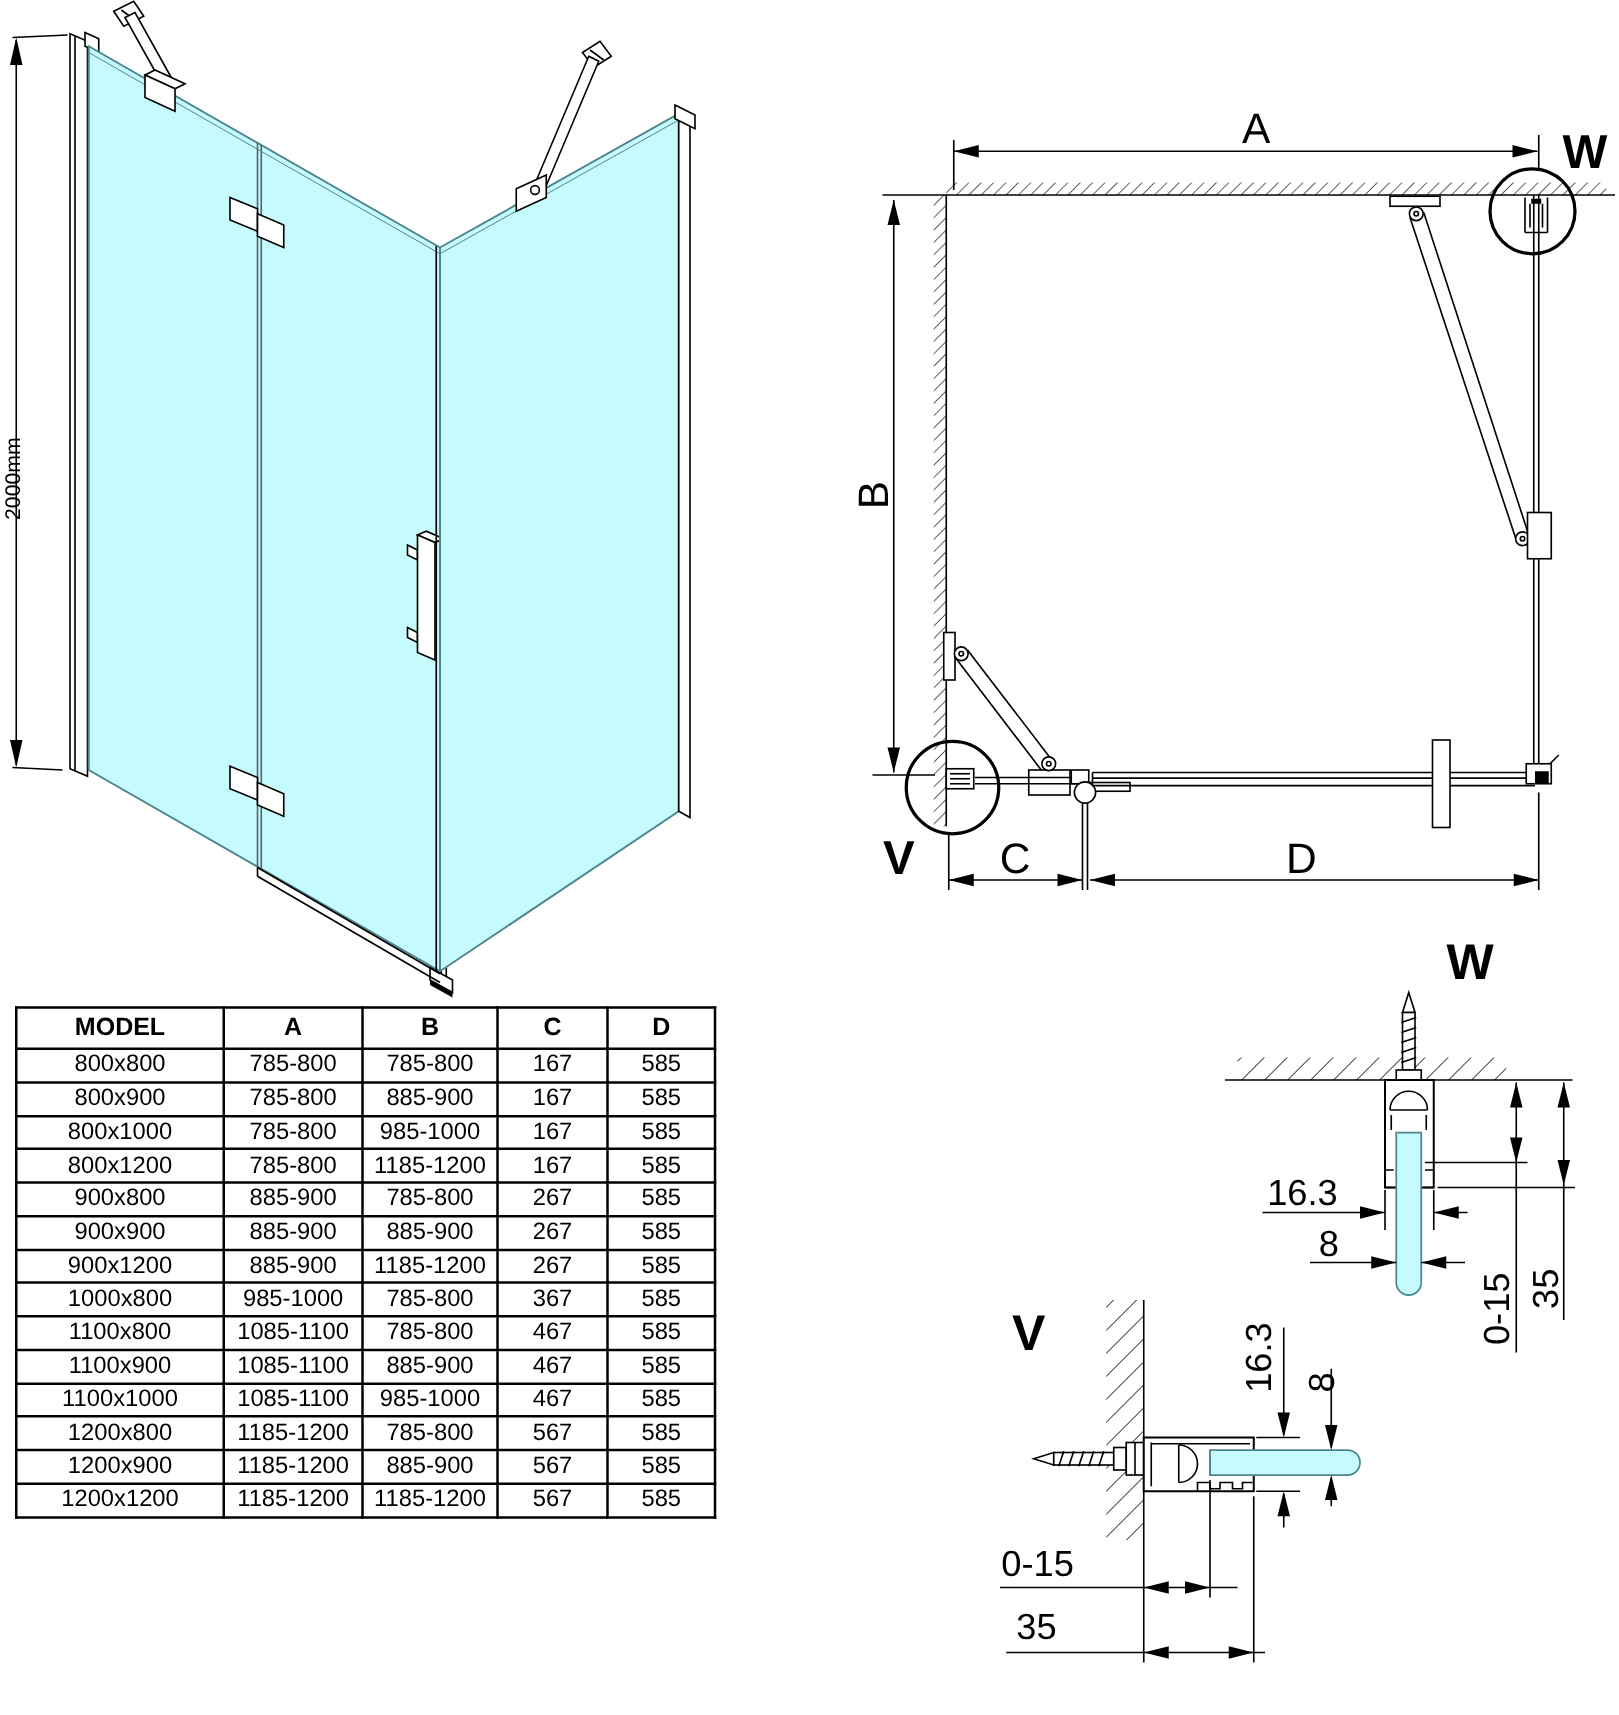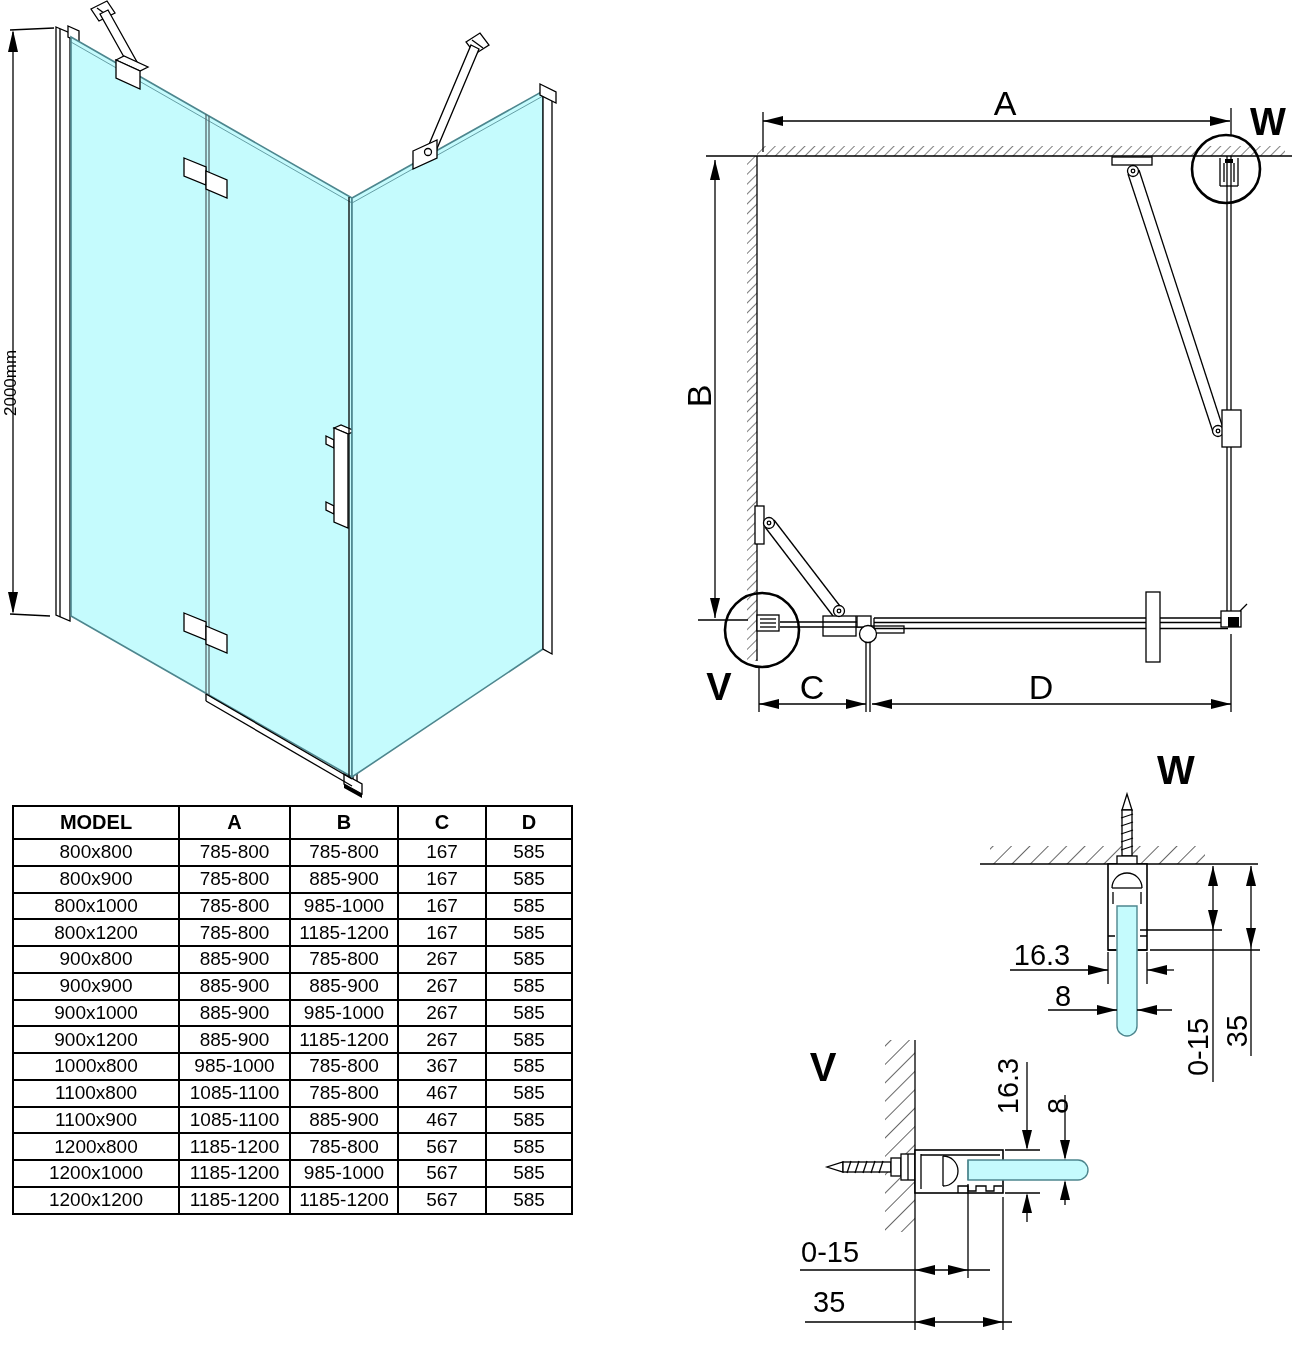--- a/index.html
+++ b/index.html
@@ -414,27 +414,20 @@
           <td>585</td>
         </tr>
         <tr>
           <td>900x900</td>
           <td>885-900</td>
           <td>885-900</td>
           <td>267</td>
           <td>585</td>
         </tr>
         <tr>
-          <td>900x1000</td>
-          <td>885-900</td>
-          <td>985-1000</td>
-          <td>267</td>
-          <td>585</td>
-        </tr>
-        <tr>
           <td>900x1200</td>
           <td>885-900</td>
           <td>1185-1200</td>
           <td>267</td>
           <td>585</td>
         </tr>
         <tr>
           <td>1000x800</td>
           <td>985-1000</td>
           <td>785-800</td>
@@ -449,30 +442,37 @@
           <td>585</td>
         </tr>
         <tr>
           <td>1100x900</td>
           <td>1085-1100</td>
           <td>885-900</td>
           <td>467</td>
           <td>585</td>
         </tr>
         <tr>
+          <td>1100x1000</td>
+          <td>1085-1100</td>
+          <td>985-1000</td>
+          <td>467</td>
+          <td>585</td>
+        </tr>
+        <tr>
           <td>1200x800</td>
           <td>1185-1200</td>
           <td>785-800</td>
           <td>567</td>
           <td>585</td>
         </tr>
         <tr>
-          <td>1200x1000</td>
-          <td>1185-1200</td>
-          <td>985-1000</td>
+          <td>1200x900</td>
+          <td>1185-1200</td>
+          <td>885-900</td>
           <td>567</td>
           <td>585</td>
         </tr>
         <tr>
           <td>1200x1200</td>
           <td>1185-1200</td>
           <td>1185-1200</td>
           <td>567</td>
           <td>585</td>
         </tr>

